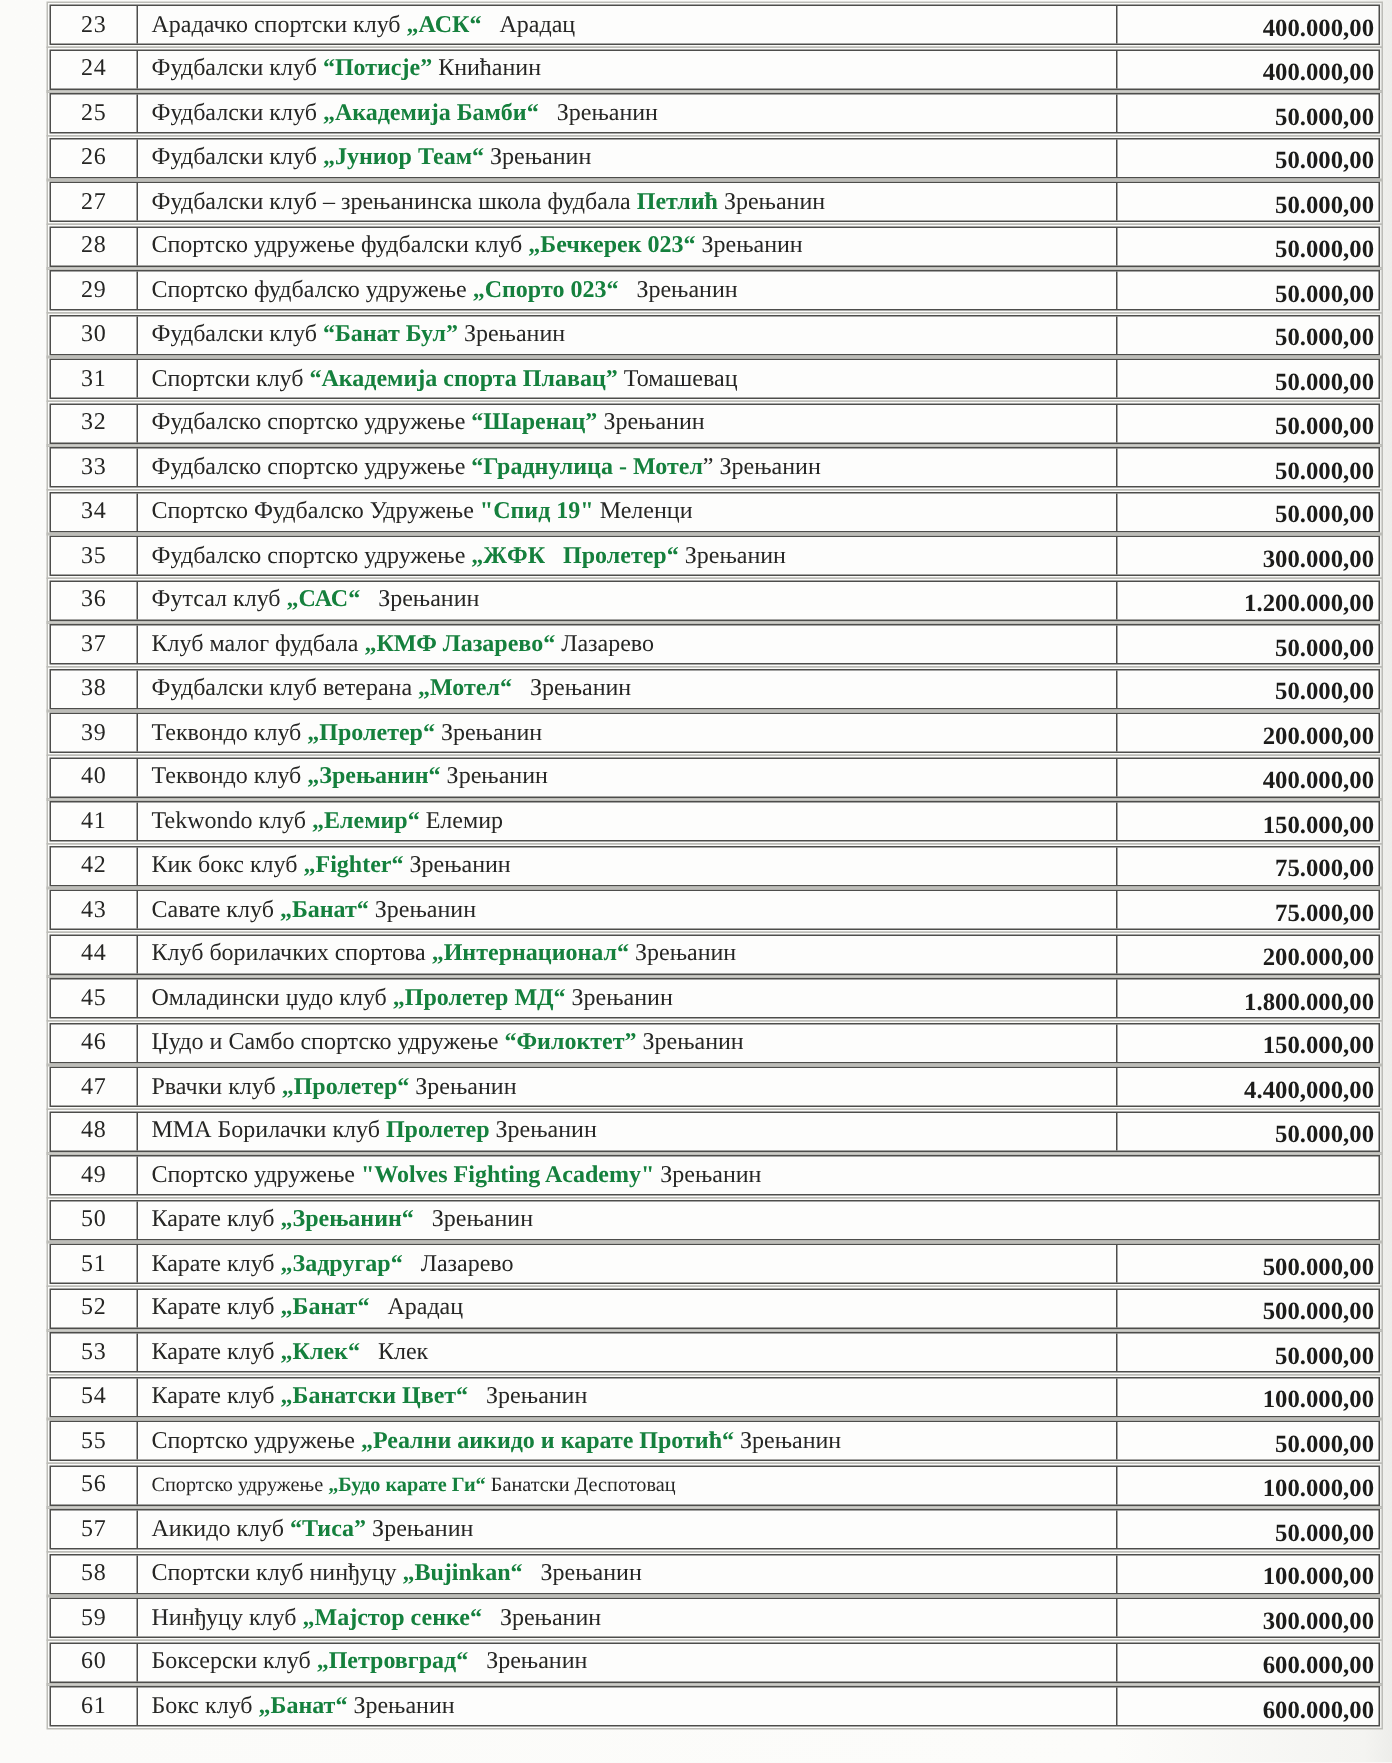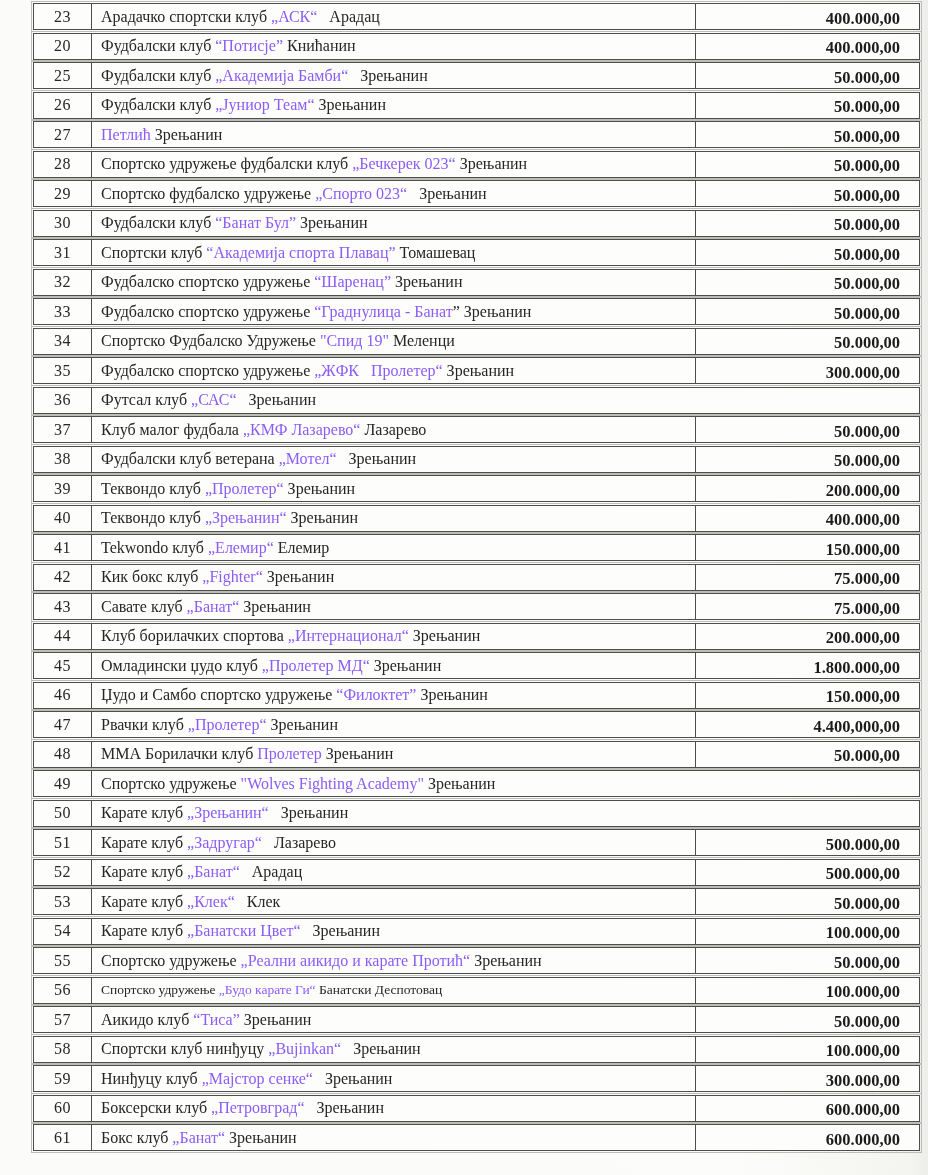--- a/index.html
+++ b/index.html
@@ -48,47 +48,47 @@
     border-right: 1.5px solid #4d4d4b;
     font-size: 16px;
     letter-spacing: 0.5px;
   }
   .name {
     flex: 1;
     padding-left: 9px;
     font-size: 16px;
     white-space: pre;
   }
-  .name b { font-weight: 400; color: #8b5cf6; }
+  .name b { font-weight: 700; color: #15803d; }
   .amt {
-    width: 224px;
+    width: 175px;
     justify-content: flex-end;
     border-left: 1.5px solid #4d4d4b;
-    padding-right: 19px;
+    padding-right: 3px;
     font-weight: 700;
     font-size: 16.5px;
     color: #1c1c1a;
   }
   .amt span { transform: translateY(2px); display: inline-block; }
   .row.small .name { font-size: 13.5px; }
 </style>
 </head>
 <body>
 
 <div class="page">
   <div class="grants-table">
       <div class="row">
     <div class="cell num">23</div>
     <div class="cell name"><span>Арадачко спортски клуб </span><b>„АСК“</b><span>   Арадац</span></div>
     <div class="cell amt">
           <span>400.000,00</span>
         </div>
   </div>
       <div class="row">
-    <div class="cell num">20</div>
+    <div class="cell num">24</div>
     <div class="cell name"><span>Фудбалски клуб </span><b>“Потисје”</b><span> Книћанин</span></div>
     <div class="cell amt">
           <span>400.000,00</span>
         </div>
   </div>
       <div class="row">
     <div class="cell num">25</div>
     <div class="cell name"><span>Фудбалски клуб </span><b>„Академија Бамби“</b><span>   Зрењанин</span></div>
     <div class="cell amt">
           <span>50.000,00</span>
@@ -96,21 +96,21 @@
   </div>
       <div class="row">
     <div class="cell num">26</div>
     <div class="cell name"><span>Фудбалски клуб </span><b>„Јуниор Теам“</b><span> Зрењанин</span></div>
     <div class="cell amt">
           <span>50.000,00</span>
         </div>
   </div>
       <div class="row">
     <div class="cell num">27</div>
-    <div class="cell name"><b>Петлић</b><span> Зрењанин</span></div>
+    <div class="cell name"><span>Фудбалски клуб – зрењанинска школа фудбала </span><b>Петлић</b><span> Зрењанин</span></div>
     <div class="cell amt">
           <span>50.000,00</span>
         </div>
   </div>
       <div class="row">
     <div class="cell num">28</div>
     <div class="cell name"><span>Спортско удружење фудбалски клуб </span><b>„Бечкерек 023“</b><span> Зрењанин</span></div>
     <div class="cell amt">
           <span>50.000,00</span>
         </div>
@@ -138,21 +138,21 @@
   </div>
       <div class="row">
     <div class="cell num">32</div>
     <div class="cell name"><span>Фудбалско спортско удружење </span><b>“Шаренац”</b><span> Зрењанин</span></div>
     <div class="cell amt">
           <span>50.000,00</span>
         </div>
   </div>
       <div class="row">
     <div class="cell num">33</div>
-    <div class="cell name"><span>Фудбалско спортско удружење </span><b>“Граднулица - Банат</b><span>” Зрењанин</span></div>
+    <div class="cell name"><span>Фудбалско спортско удружење </span><b>“Граднулица - Мотел</b><span>” Зрењанин</span></div>
     <div class="cell amt">
           <span>50.000,00</span>
         </div>
   </div>
       <div class="row">
     <div class="cell num">34</div>
     <div class="cell name"><span>Спортско Фудбалско Удружење </span><b>"Спид 19"</b><span> Меленци</span></div>
     <div class="cell amt">
           <span>50.000,00</span>
         </div>
@@ -160,20 +160,23 @@
       <div class="row">
     <div class="cell num">35</div>
     <div class="cell name"><span>Фудбалско спортско удружење </span><b>„ЖФК   Пролетер“</b><span> Зрењанин</span></div>
     <div class="cell amt">
           <span>300.000,00</span>
         </div>
   </div>
       <div class="row">
     <div class="cell num">36</div>
     <div class="cell name"><span>Футсал клуб </span><b>„САС“</b><span>   Зрењанин</span></div>
+    <div class="cell amt">
+          <span>1.200.000,00</span>
+        </div>
   </div>
       <div class="row">
     <div class="cell num">37</div>
     <div class="cell name"><span>Клуб малог фудбала </span><b>„КМФ Лазарево“</b><span> Лазарево</span></div>
     <div class="cell amt">
           <span>50.000,00</span>
         </div>
   </div>
       <div class="row">
     <div class="cell num">38</div>

